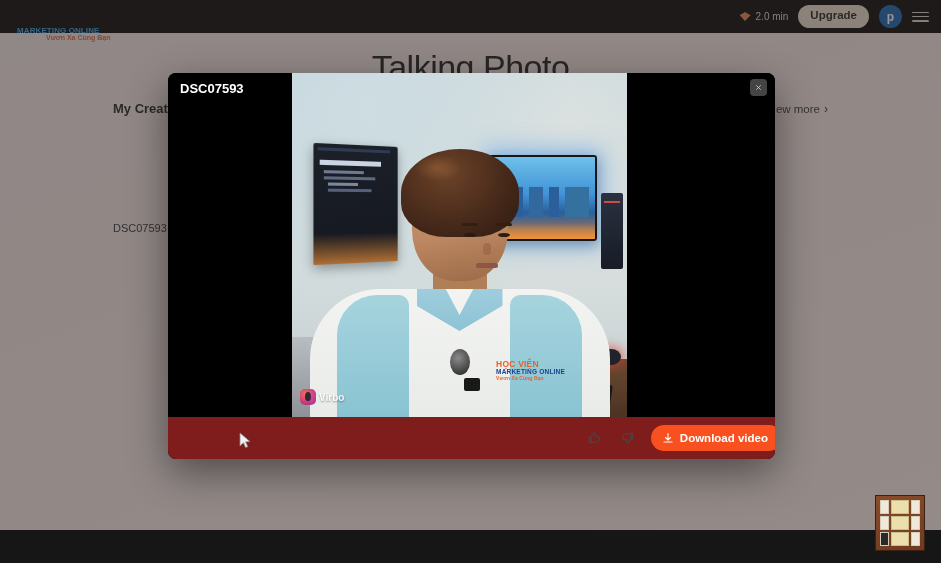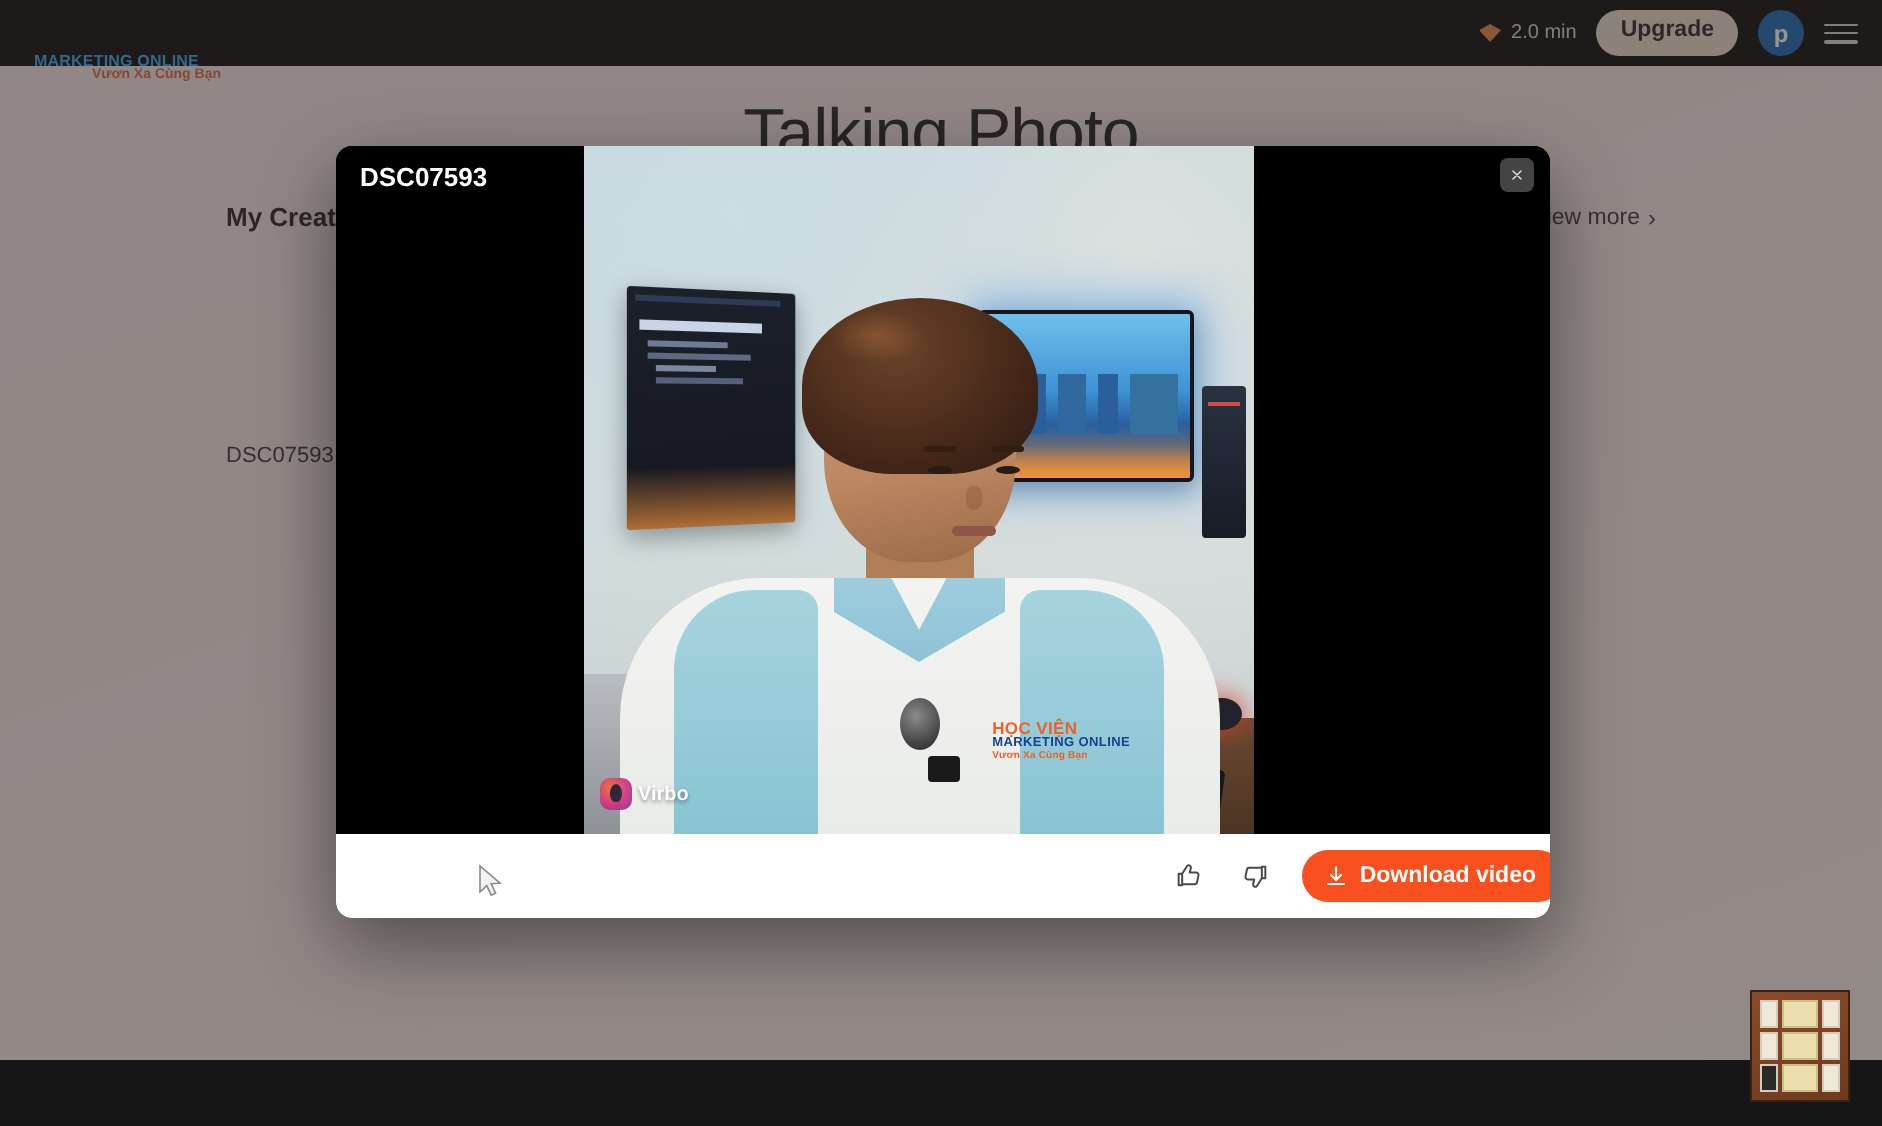--- a/index.html
+++ b/index.html
@@ -500,21 +500,21 @@
     border-radius:50% 50% 45% 45%; background:#2a1a2e;
   }
   .vid-wm-txt { font-size: 10px; font-weight: 700; color: #ffffff; text-shadow: 0 1px 2px rgba(0,0,0,.45); }
 
   
   .modal-bar {
     position: absolute;
     left: 0; top: 344px;
     width: 615px;
     height: 42px;
-    background: #ffffff;
+    background: #7f1d1d;
     display: flex;
     align-items: center;
     justify-content: flex-end;
     gap: 12px;
     padding-right: 1px;
   }
   .icon-btn {
     width: 22px; height: 22px;
     border: none;
     background: transparent;

